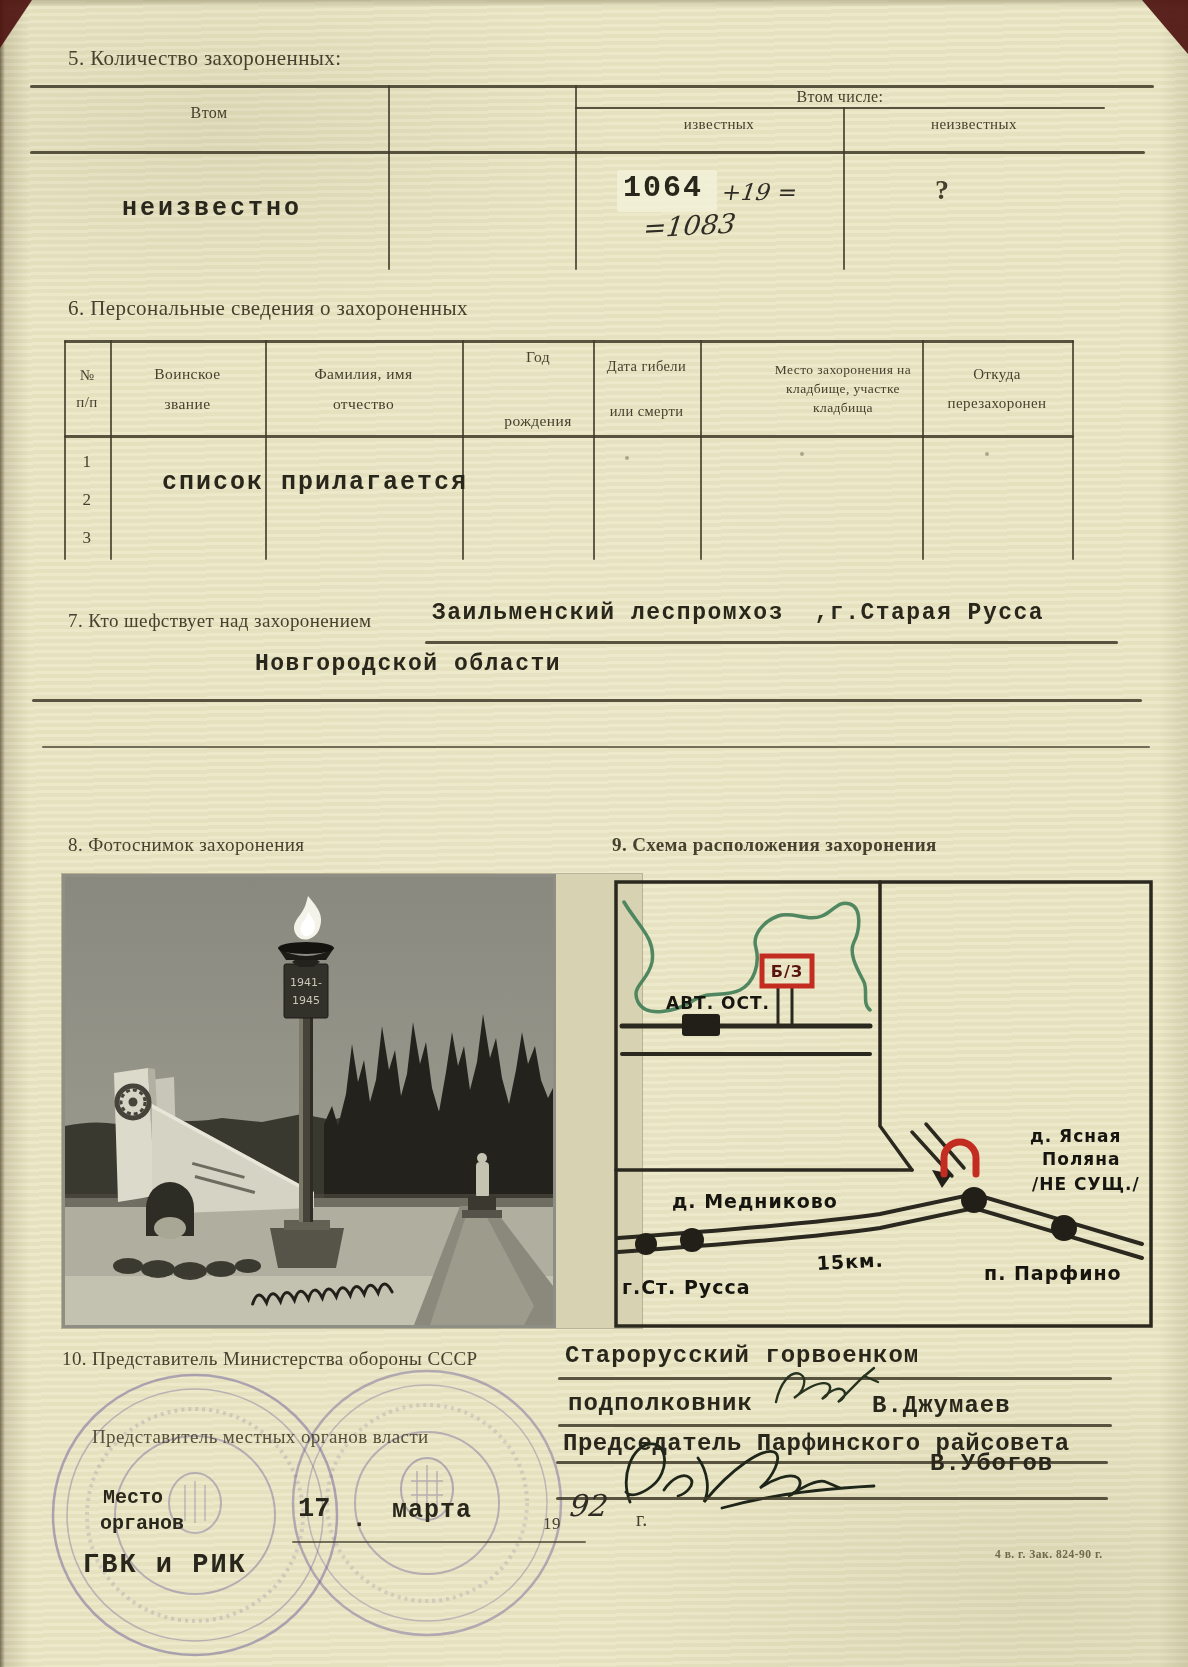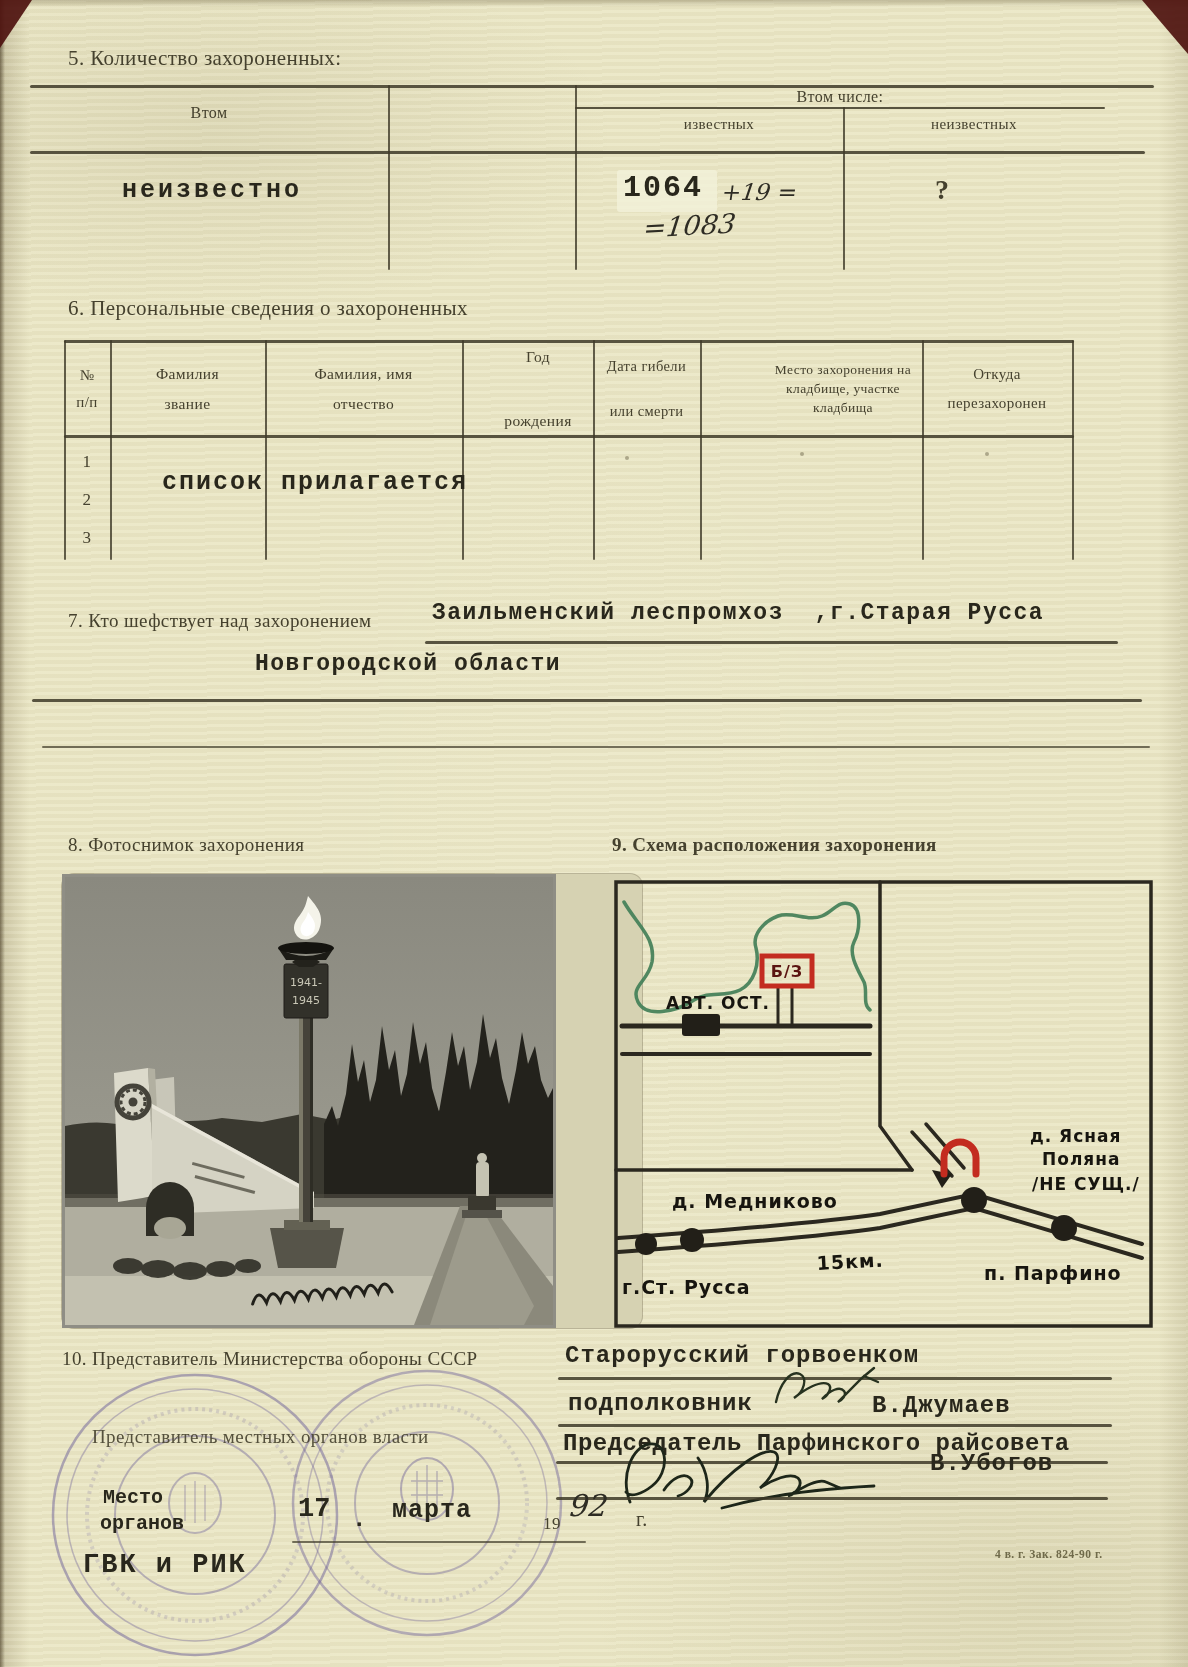--- a/index.html
+++ b/index.html
@@ -42,21 +42,21 @@
   <div class="rh" style="left:575px;top:107px;width:530px;height:2px;"></div>
   <div class="t-serif ctr" style="left:30px;top:104px;width:358px;font-size:16px;">Втом</div>
   <div class="t-serif ctr" style="left:575px;top:116px;width:288px;font-size:15px;">известных</div>
   <div class="t-serif ctr" style="left:843px;top:116px;width:262px;font-size:15px;">неизвестных</div>
   <div class="rh" style="left:30px;top:151px;width:1115px;height:3px;"></div>
 
   <div class="rv" style="left:388px;top:85px;width:2px;height:185px;"></div>
   <div class="rv" style="left:575px;top:85px;width:2px;height:185px;"></div>
   <div class="rv" style="left:843px;top:107px;width:2px;height:163px;"></div>
 
-  <div class="t-typed" style="left:122px;top:176px;font-size:25px;letter-spacing:3px;">неизвестно</div>
+  <div class="t-typed" style="left:122px;top:194px;font-size:25px;letter-spacing:3px;">неизвестно</div>
   <div class="abs" style="left:617px;top:170px;width:100px;height:42px;background:#f3f1d9;opacity:.8;border-radius:3px;"></div>
   <div class="t-typed" style="left:623px;top:171px;font-size:30px;letter-spacing:2px;">1064</div>
   <div class="t-hand" style="left:722px;top:179px;font-size:23px;transform:skewX(-8deg);">+19 =</div>
   <div class="t-hand" style="left:644px;top:210px;font-size:27px;transform:skewX(-10deg) rotate(-3deg);">=1083</div>
   <div class="t-serif" style="left:935px;top:174px;font-size:28px;font-weight:bold;">?</div>
 
   <div class="t-serif" style="left:68px;top:296px;font-size:21px;">6. Персональные сведения о захороненных</div>
 
   <div class="rh" style="left:64px;top:340px;width:1010px;height:3px;"></div>
   <div class="rh" style="left:64px;top:435px;width:1010px;height:3px;"></div>
@@ -68,21 +68,21 @@
   <div class="rv" style="left:593px;top:340px;width:2px;height:220px;"></div>
   <div class="rv" style="left:700px;top:340px;width:2px;height:220px;"></div>
   <div class="rv" style="left:922px;top:340px;width:2px;height:220px;"></div>
   <div class="rv" style="left:1072px;top:340px;width:2px;height:220px;"></div>
 
   <div class="t-serif col" style="left:64px;top:348px;width:46px;height:82px;font-size:15px;gap:10px;">
     <span>№</span>
       <span>п/п</span>
   </div>
   <div class="t-serif col" style="left:110px;top:348px;width:155px;height:82px;font-size:15.5px;gap:12px;">
-    <span>Фамилия</span>
+    <span>Воинское</span>
       <span>звание</span>
   </div>
   <div class="t-serif col" style="left:265px;top:348px;width:197px;height:82px;font-size:15.5px;gap:12px;">
     <span>Фамилия, имя</span>
       <span>отчество</span>
   </div>
   <div class="t-serif col" style="left:462px;top:348px;width:152px;height:82px;font-size:15.5px;gap:12px;justify-content:space-between;">
     <span>Год</span>
       <span>рождения</span>
   </div>
@@ -111,21 +111,21 @@
   <div class="t-serif" style="left:68px;top:610px;font-size:19px;">7. Кто шефствует над захоронением</div>
   <div class="t-typed" style="left:432px;top:600px;font-size:23px;letter-spacing:1.5px;white-space:pre;">Заильменский леспромхоз  ,г.Старая Русса</div>
   <div class="rh" style="left:425px;top:641px;width:693px;height:2.5px;"></div>
   <div class="t-typed" style="left:255px;top:651px;font-size:23px;letter-spacing:1.5px;">Новгородской области</div>
   <div class="rh" style="left:32px;top:699px;width:1110px;height:2.5px;"></div>
   <div class="rh" style="left:42px;top:746px;width:1108px;height:2px;opacity:.7;"></div>
 
   <div class="t-serif" style="left:68px;top:834px;font-size:19px;font-family:Liberation Serif, serif;">8. Фотоснимок захоронения</div>
   <div class="t-serif" style="left:612px;top:834px;font-size:19px;font-weight:bold;">9. Схема расположения захоронения</div>
 
-  <div class="abs" style="left:62px;top:874px;width:580px;height:454px;background:#d6d2b2;box-shadow:0 0 0 1px rgba(70,60,35,.3);border-radius:12px;">
+  <div class="abs" style="left:62px;top:874px;width:580px;height:454px;background:#d6d2b2;box-shadow:0 0 0 1px rgba(70,60,35,.3);">
     <svg width="494" height="454" viewBox="0 0 494 454">
       <defs>
         <linearGradient id="skyg" x1="0" y1="0" x2="0" y2="1">
           <stop offset="0" stop-color="#8a897f"></stop>
             <stop offset="1" stop-color="#a3a296"></stop>
         </linearGradient>
       </defs>
       <rect x="0" y="0" width="494" height="454" fill="#8f8e85"></rect>
       <rect x="3" y="3" width="488" height="448" fill="url(#skyg)"></rect>
 

